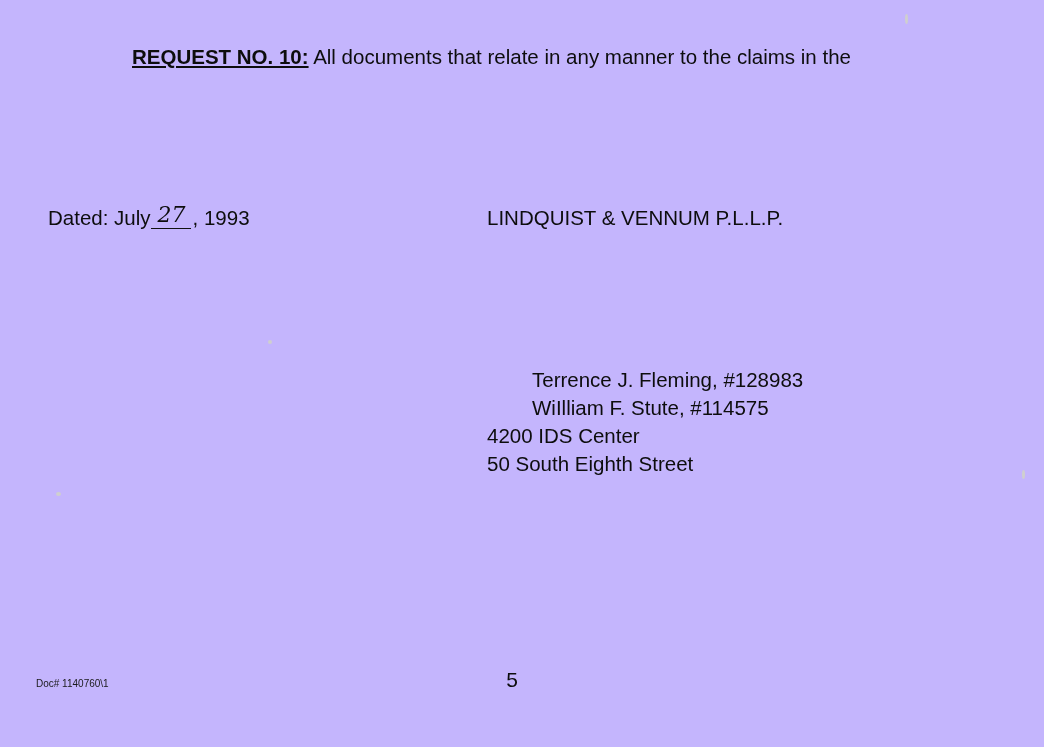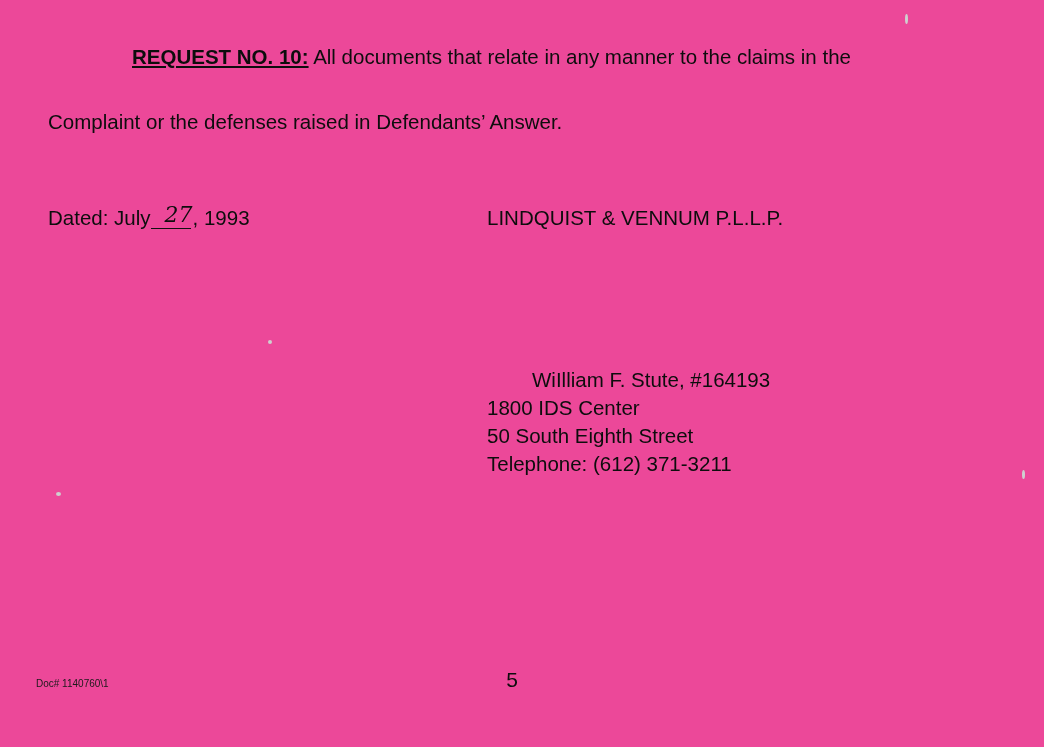--- a/index.html
+++ b/index.html
@@ -12,21 +12,21 @@
     height: 747px;
     position: relative;
     font-family: "Liberation Sans", sans-serif;
     color: #0d0d0d;
     overflow: hidden;
   }
 
   .page {
     position: absolute;
     inset: 0;
-    background: #ec4899;
+    background: #c4b5fd;
   }
 
   
   .request-block {
     position: absolute;
     left: 48px;
     top: 45px;
     width: 950px;
   }
   .request-line-1 {
@@ -50,21 +50,21 @@
     position: absolute;
     left: 48px;
     top: 205px;
     font-size: 20.5px;
     white-space: nowrap;
   }
   .date-handwritten {
     display: inline-block;
     position: relative;
     width: 42px;
-    text-align: right;
+    text-align: center;
     font-family: "DejaVu Serif", serif;
     font-size: 22px;
     font-style: italic;
     transform: translateY(-3px);
   }
   .date-underline {
     position: absolute;
     left: 0;
     right: 2px;
     bottom: -2px;
@@ -170,36 +170,35 @@
 
 <div class="page">
 
   <div class="speckle" style="left:905px; top:14px; width:3px; height:10px;"></div>
   <div class="speckle" style="left:268px; top:340px; width:4px; height:4px;"></div>
   <div class="speckle" style="left:56px; top:492px; width:5px; height:4px;"></div>
   <div class="speckle" style="left:1022px; top:470px; width:3px; height:9px;"></div>
 
   <div class="request-block">
     <div class="request-line-1"><span class="request-label">REQUEST NO. 10:</span><span> All documents that relate in any manner to the claims in the</span></div>
-    <div class="request-line-2">Complaint or the defenses raised in Defendants’ Answer.</div>
   </div>
 
   <div class="dated-row">
     <span>Dated: July</span><span class="date-handwritten"><span>27</span><span class="date-underline"></span></span><span>, 1993</span>
   </div>
 
   <div class="firm-block">
     <div class="firm-name">LINDQUIST &amp; VENNUM P.L.L.P.</div>
   </div>
 
 
   <div class="names-block">
-    <div class="indented">WiIlliam F. Stute, #164193</div>
-    <div class="plain">1800 IDS Center</div>
+    <div class="indented">Terrence J. Fleming, #128983</div>
+    <div class="indented">WiIlliam F. Stute, #114575</div>
+    <div class="plain">4200 IDS Center</div>
     <div class="plain">50 South Eighth Street</div>
-    <div class="plain">Telephone:  (612) 371-3211</div>
   </div>
 
 
   <div class="doc-number">Doc# 1140760\1</div>
   <div class="page-number"><span>5</span></div>
 
 </div>
 
 </body></html>

